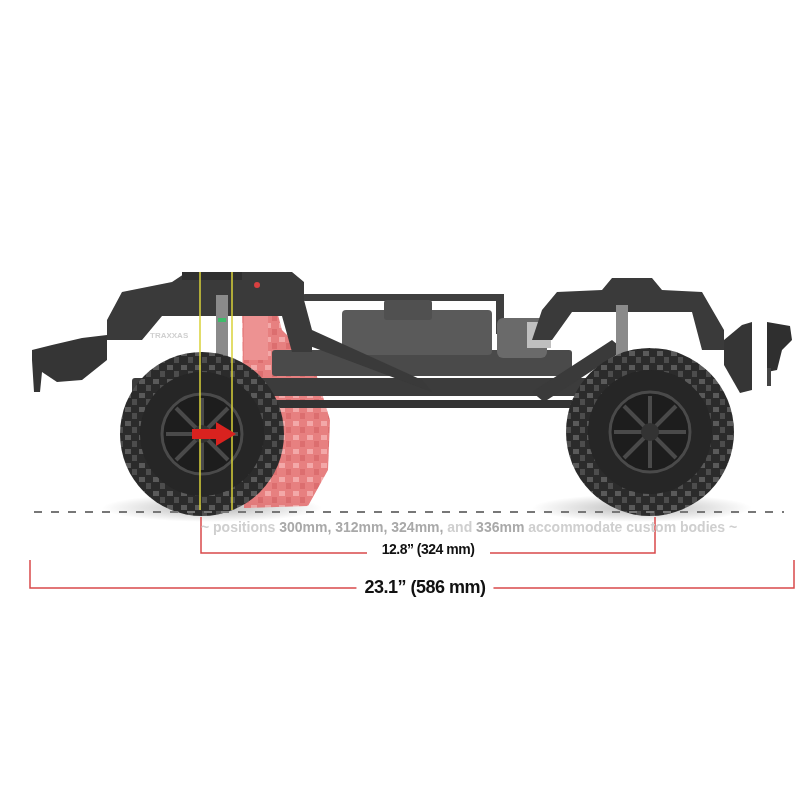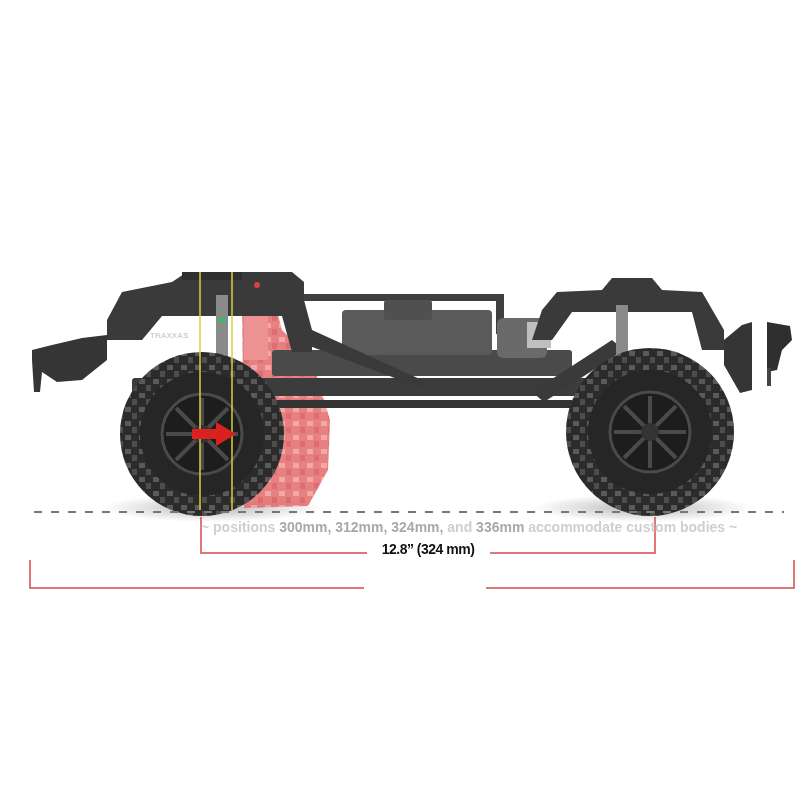--- a/index.html
+++ b/index.html
@@ -141,13 +141,14 @@
       <polyline points="18,560 18,588 352,588"></polyline>
       <polyline points="474,588 782,588 782,560"></polyline>
     </g>
   </svg>
 
   <div class="caption">
     <span>~ positions </span><span class="hl">300mm,</span> <span class="hl">312mm,</span> <span class="hl">324mm,</span> <span>and</span> <span class="hl">336mm</span><span> accommodate custom bodies ~</span>
   </div>
 
   <div class="dim-label dim-inner">12.8” (324 mm)</div>
+  <div class="dim-label dim-outer">23.1” (586 mm)</div>
 </div>
 
 </body></html>

